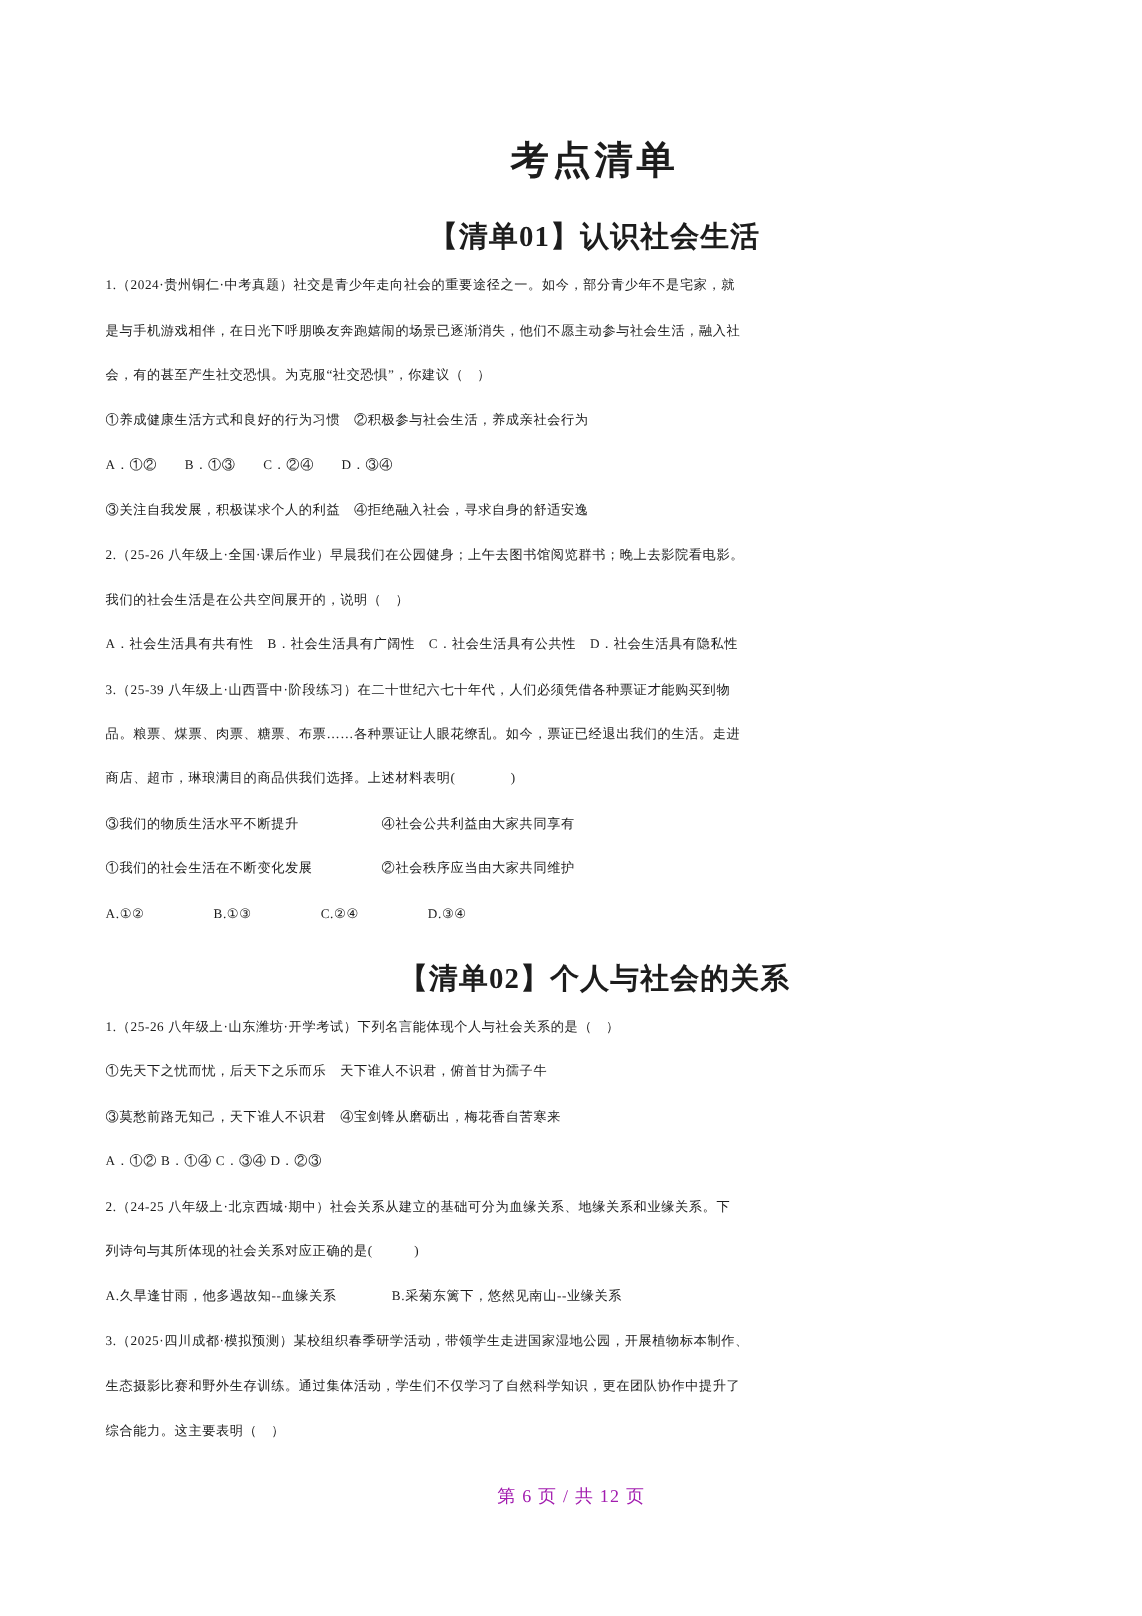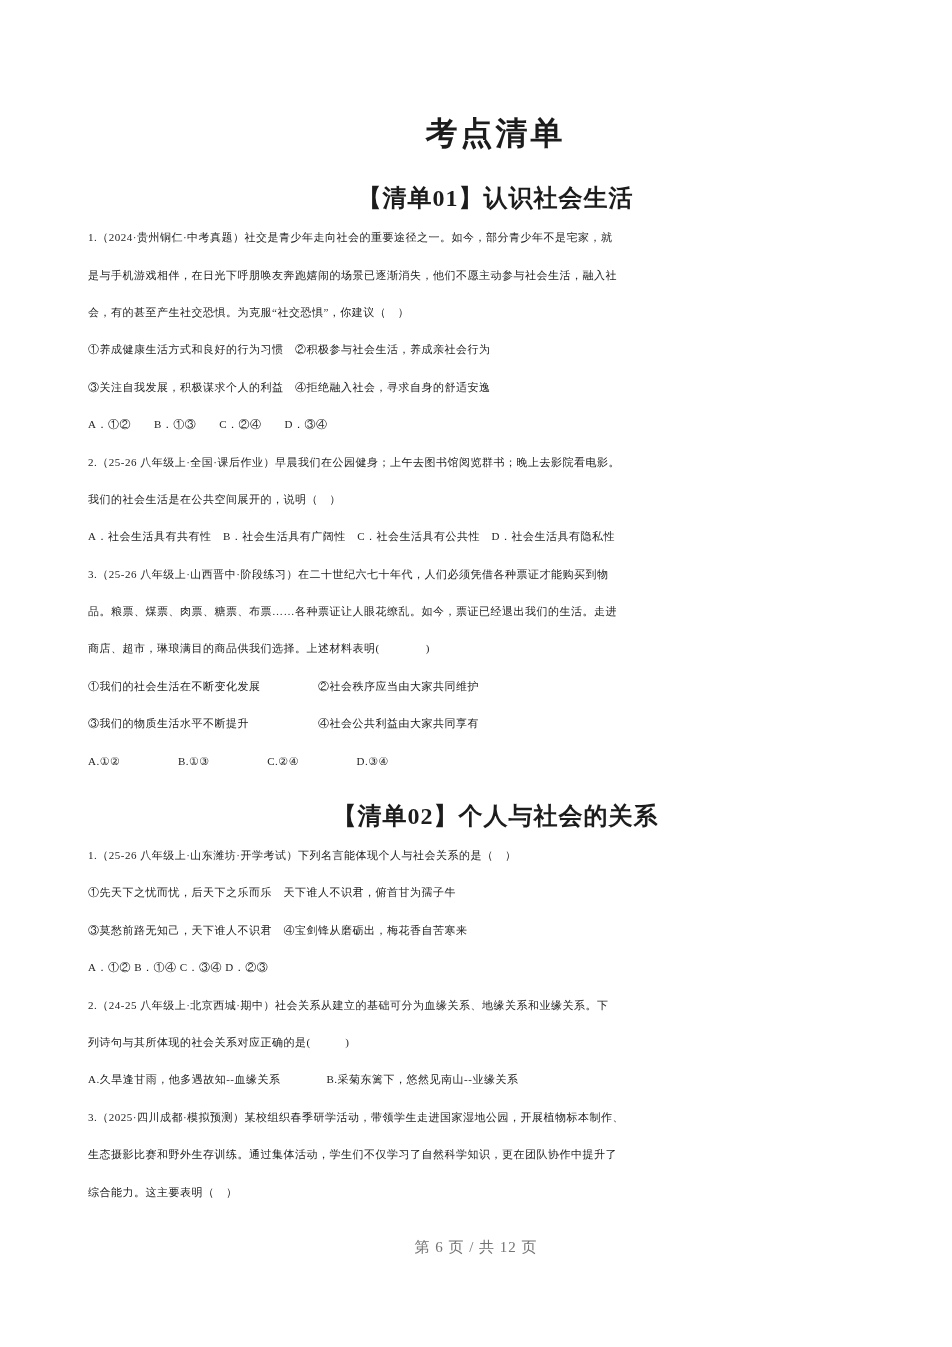--- a/index.html
+++ b/index.html
@@ -47,21 +47,21 @@
     overflow: hidden;
     letter-spacing: 0.5px;
   }
   .footer {
     position: absolute;
     left: 0;
     top: 1238px;
     width: 100%;
     text-align: center;
     font-size: 15px;
-    color: #737373;
+    color: #a21caf;
     letter-spacing: 1px;
   }
 </style>
 </head>
 <body>
 
 <div class="page">
   <h1 class="doc-title">考点清单</h1>
 
   <div id="sections-root">
@@ -69,39 +69,39 @@
     <h2 class="sec-heading">【清单01】认识社会生活</h2>
     <div class="sec-lines">
   <div class="line">1.（2024·贵州铜仁·中考真题）社交是青少年走向社会的重要途径之一。如今，部分青少年不是宅家，就</div>
 
   <div class="line">是与手机游戏相伴，在日光下呼朋唤友奔跑嬉闹的场景已逐渐消失，他们不愿主动参与社会生活，融入社</div>
 
   <div class="line">会，有的甚至产生社交恐惧。为克服“社交恐惧”，你建议（　）</div>
 
   <div class="line">①养成健康生活方式和良好的行为习惯　②积极参与社会生活，养成亲社会行为</div>
 
+  <div class="line">A．①②　　B．①③　　C．②④　　D．③④</div>
+
   <div class="line">③关注自我发展，积极谋求个人的利益　④拒绝融入社会，寻求自身的舒适安逸</div>
-
-  <div class="line">A．①②　　B．①③　　C．②④　　D．③④</div>
 
   <div class="line">2.（25-26 八年级上·全国·课后作业）早晨我们在公园健身；上午去图书馆阅览群书；晚上去影院看电影。</div>
 
   <div class="line">我们的社会生活是在公共空间展开的，说明（　）</div>
 
   <div class="line">A．社会生活具有共有性　B．社会生活具有广阔性　C．社会生活具有公共性　D．社会生活具有隐私性</div>
 
-  <div class="line">3.（25-26 八年级上·山西晋中·阶段练习）在二十世纪六七十年代，人们必须凭借各种票证才能购买到物</div>
+  <div class="line">3.（25-39 八年级上·山西晋中·阶段练习）在二十世纪六七十年代，人们必须凭借各种票证才能购买到物</div>
 
   <div class="line">品。粮票、煤票、肉票、糖票、布票……各种票证让人眼花缭乱。如今，票证已经退出我们的生活。走进</div>
 
   <div class="line">商店、超市，琳琅满目的商品供我们选择。上述材料表明(　　　　)</div>
 
+  <div class="line">③我们的物质生活水平不断提升　　　　　　④社会公共利益由大家共同享有</div>
+
   <div class="line">①我们的社会生活在不断变化发展　　　　　②社会秩序应当由大家共同维护</div>
-
-  <div class="line">③我们的物质生活水平不断提升　　　　　　④社会公共利益由大家共同享有</div>
 
   <div class="line">A.①②　　　　　B.①③　　　　　C.②④　　　　　D.③④</div>
 </div>
   </section>
 
   <section class="qsection rest">
     <h2 class="sec-heading">【清单02】个人与社会的关系</h2>
     <div class="sec-lines">
   <div class="line">1.（25-26 八年级上·山东潍坊·开学考试）下列名言能体现个人与社会关系的是（　）</div>
 

